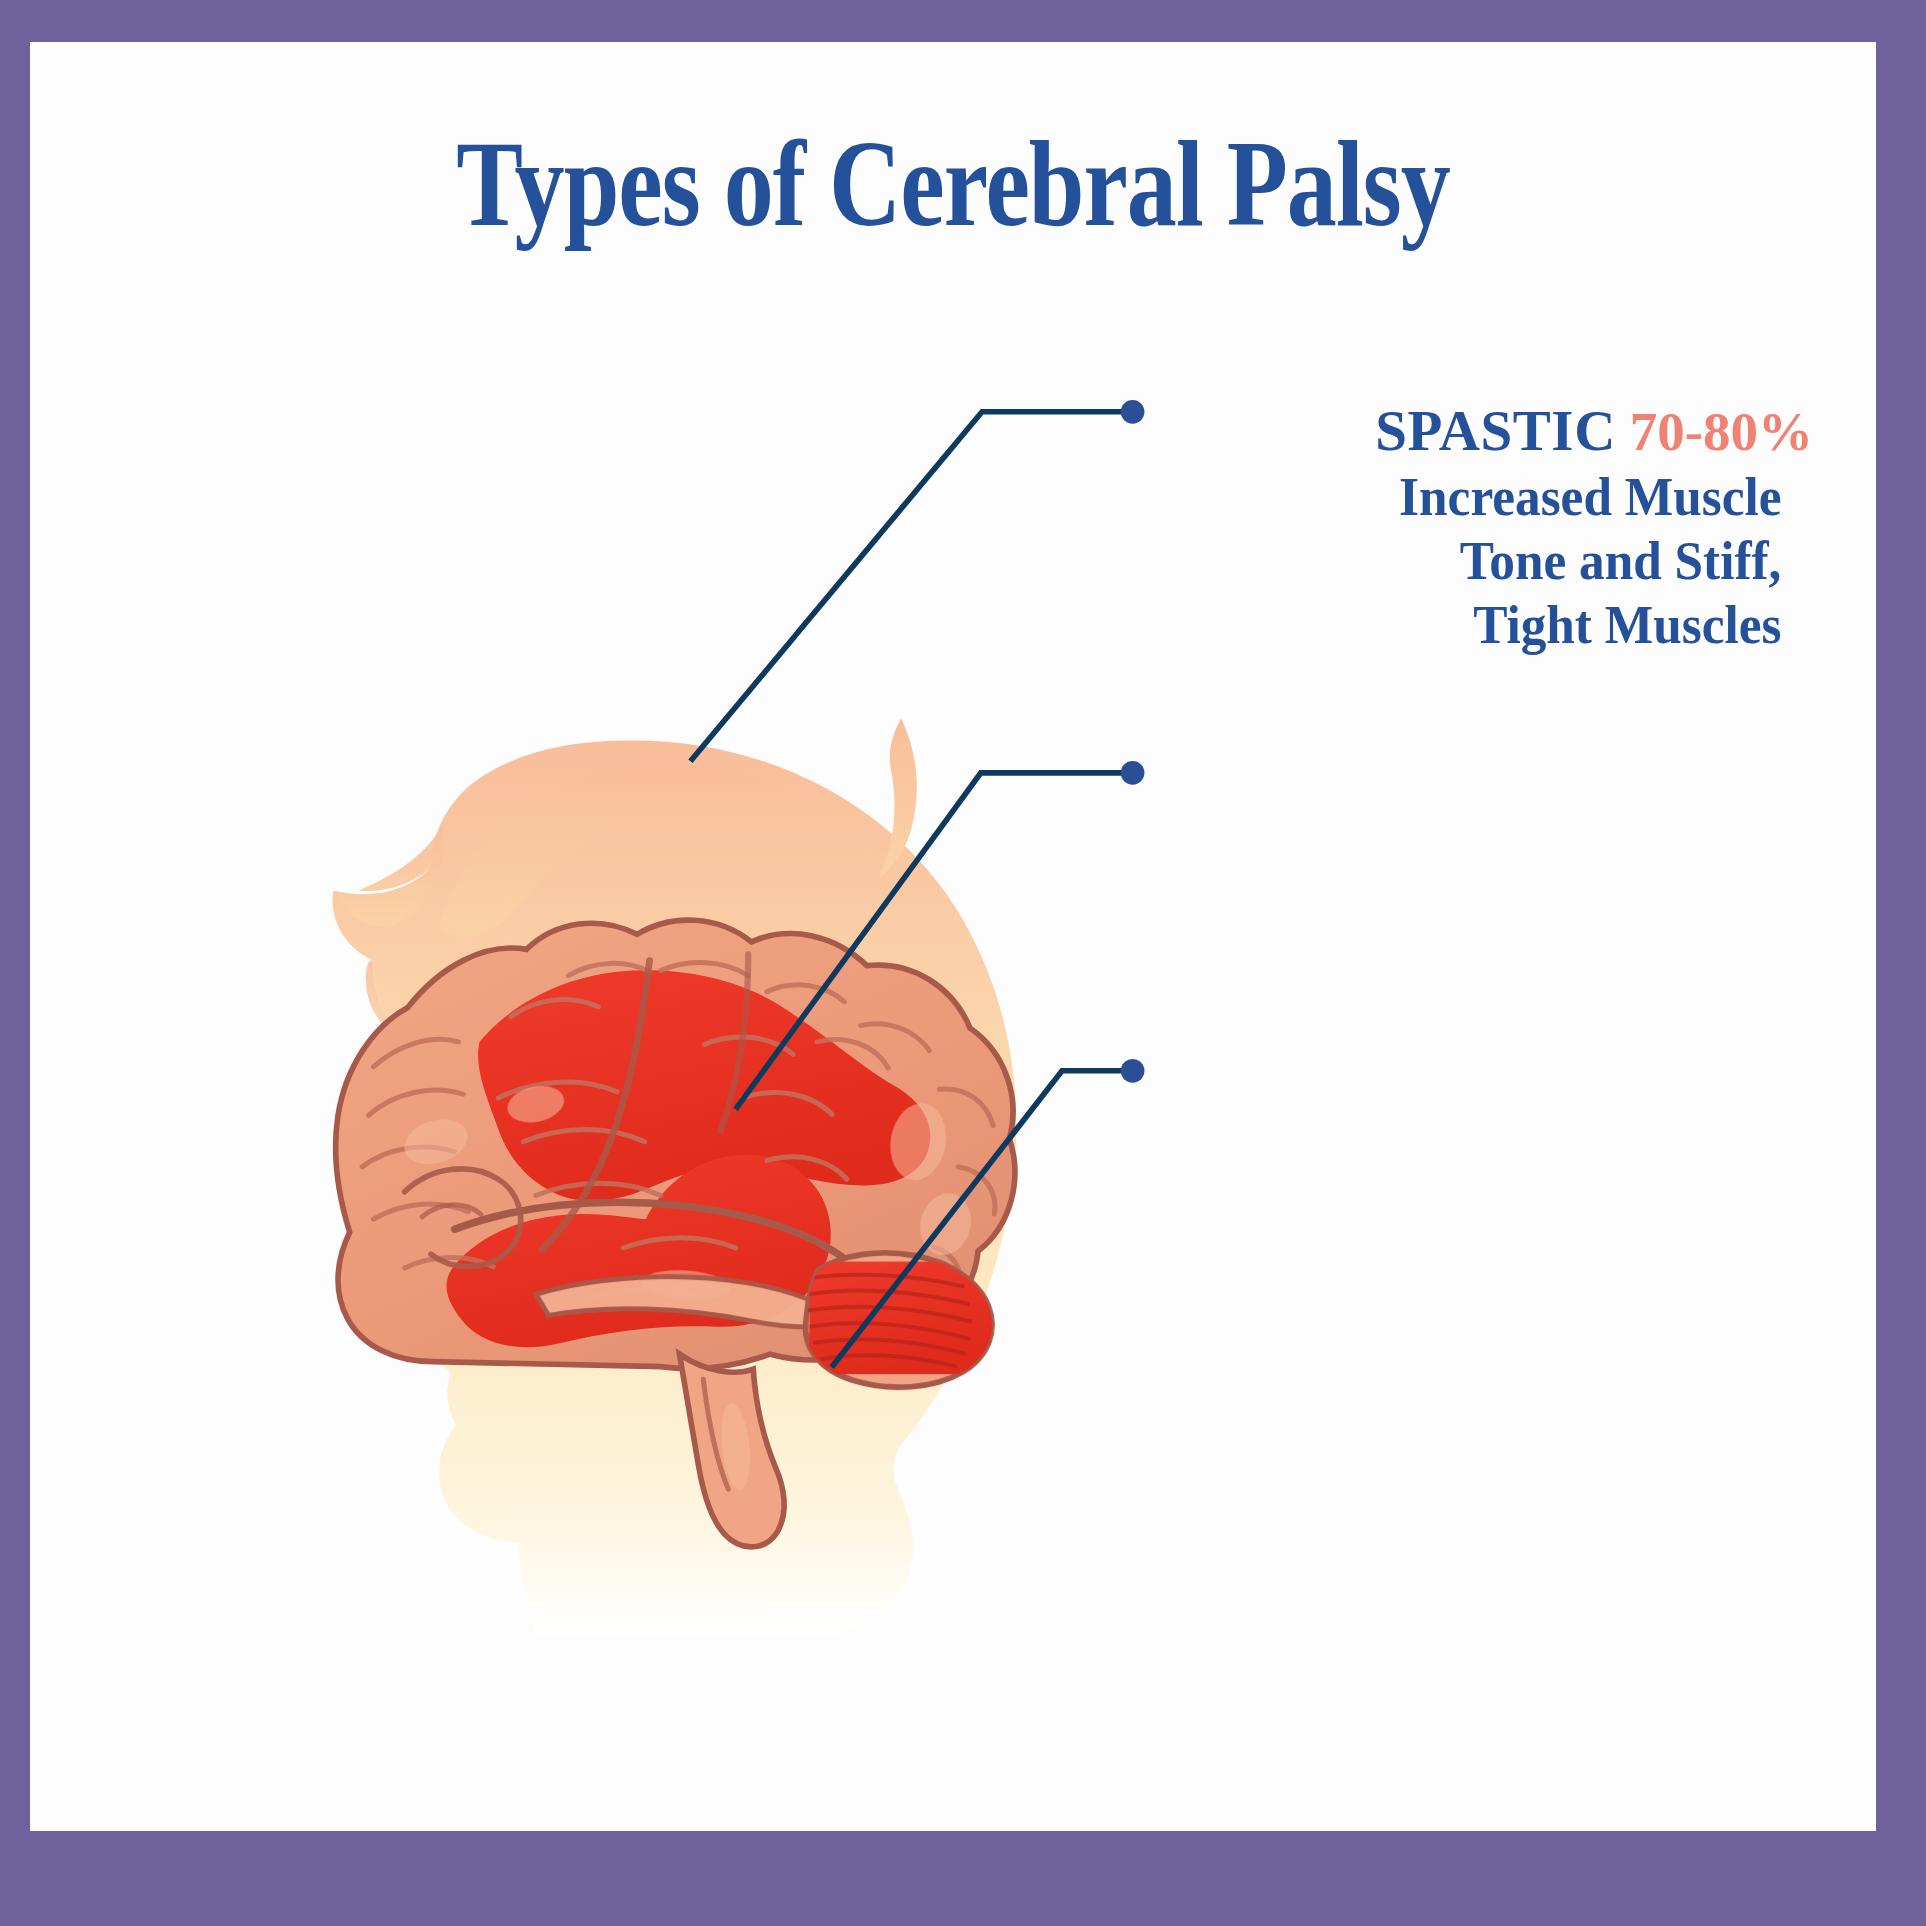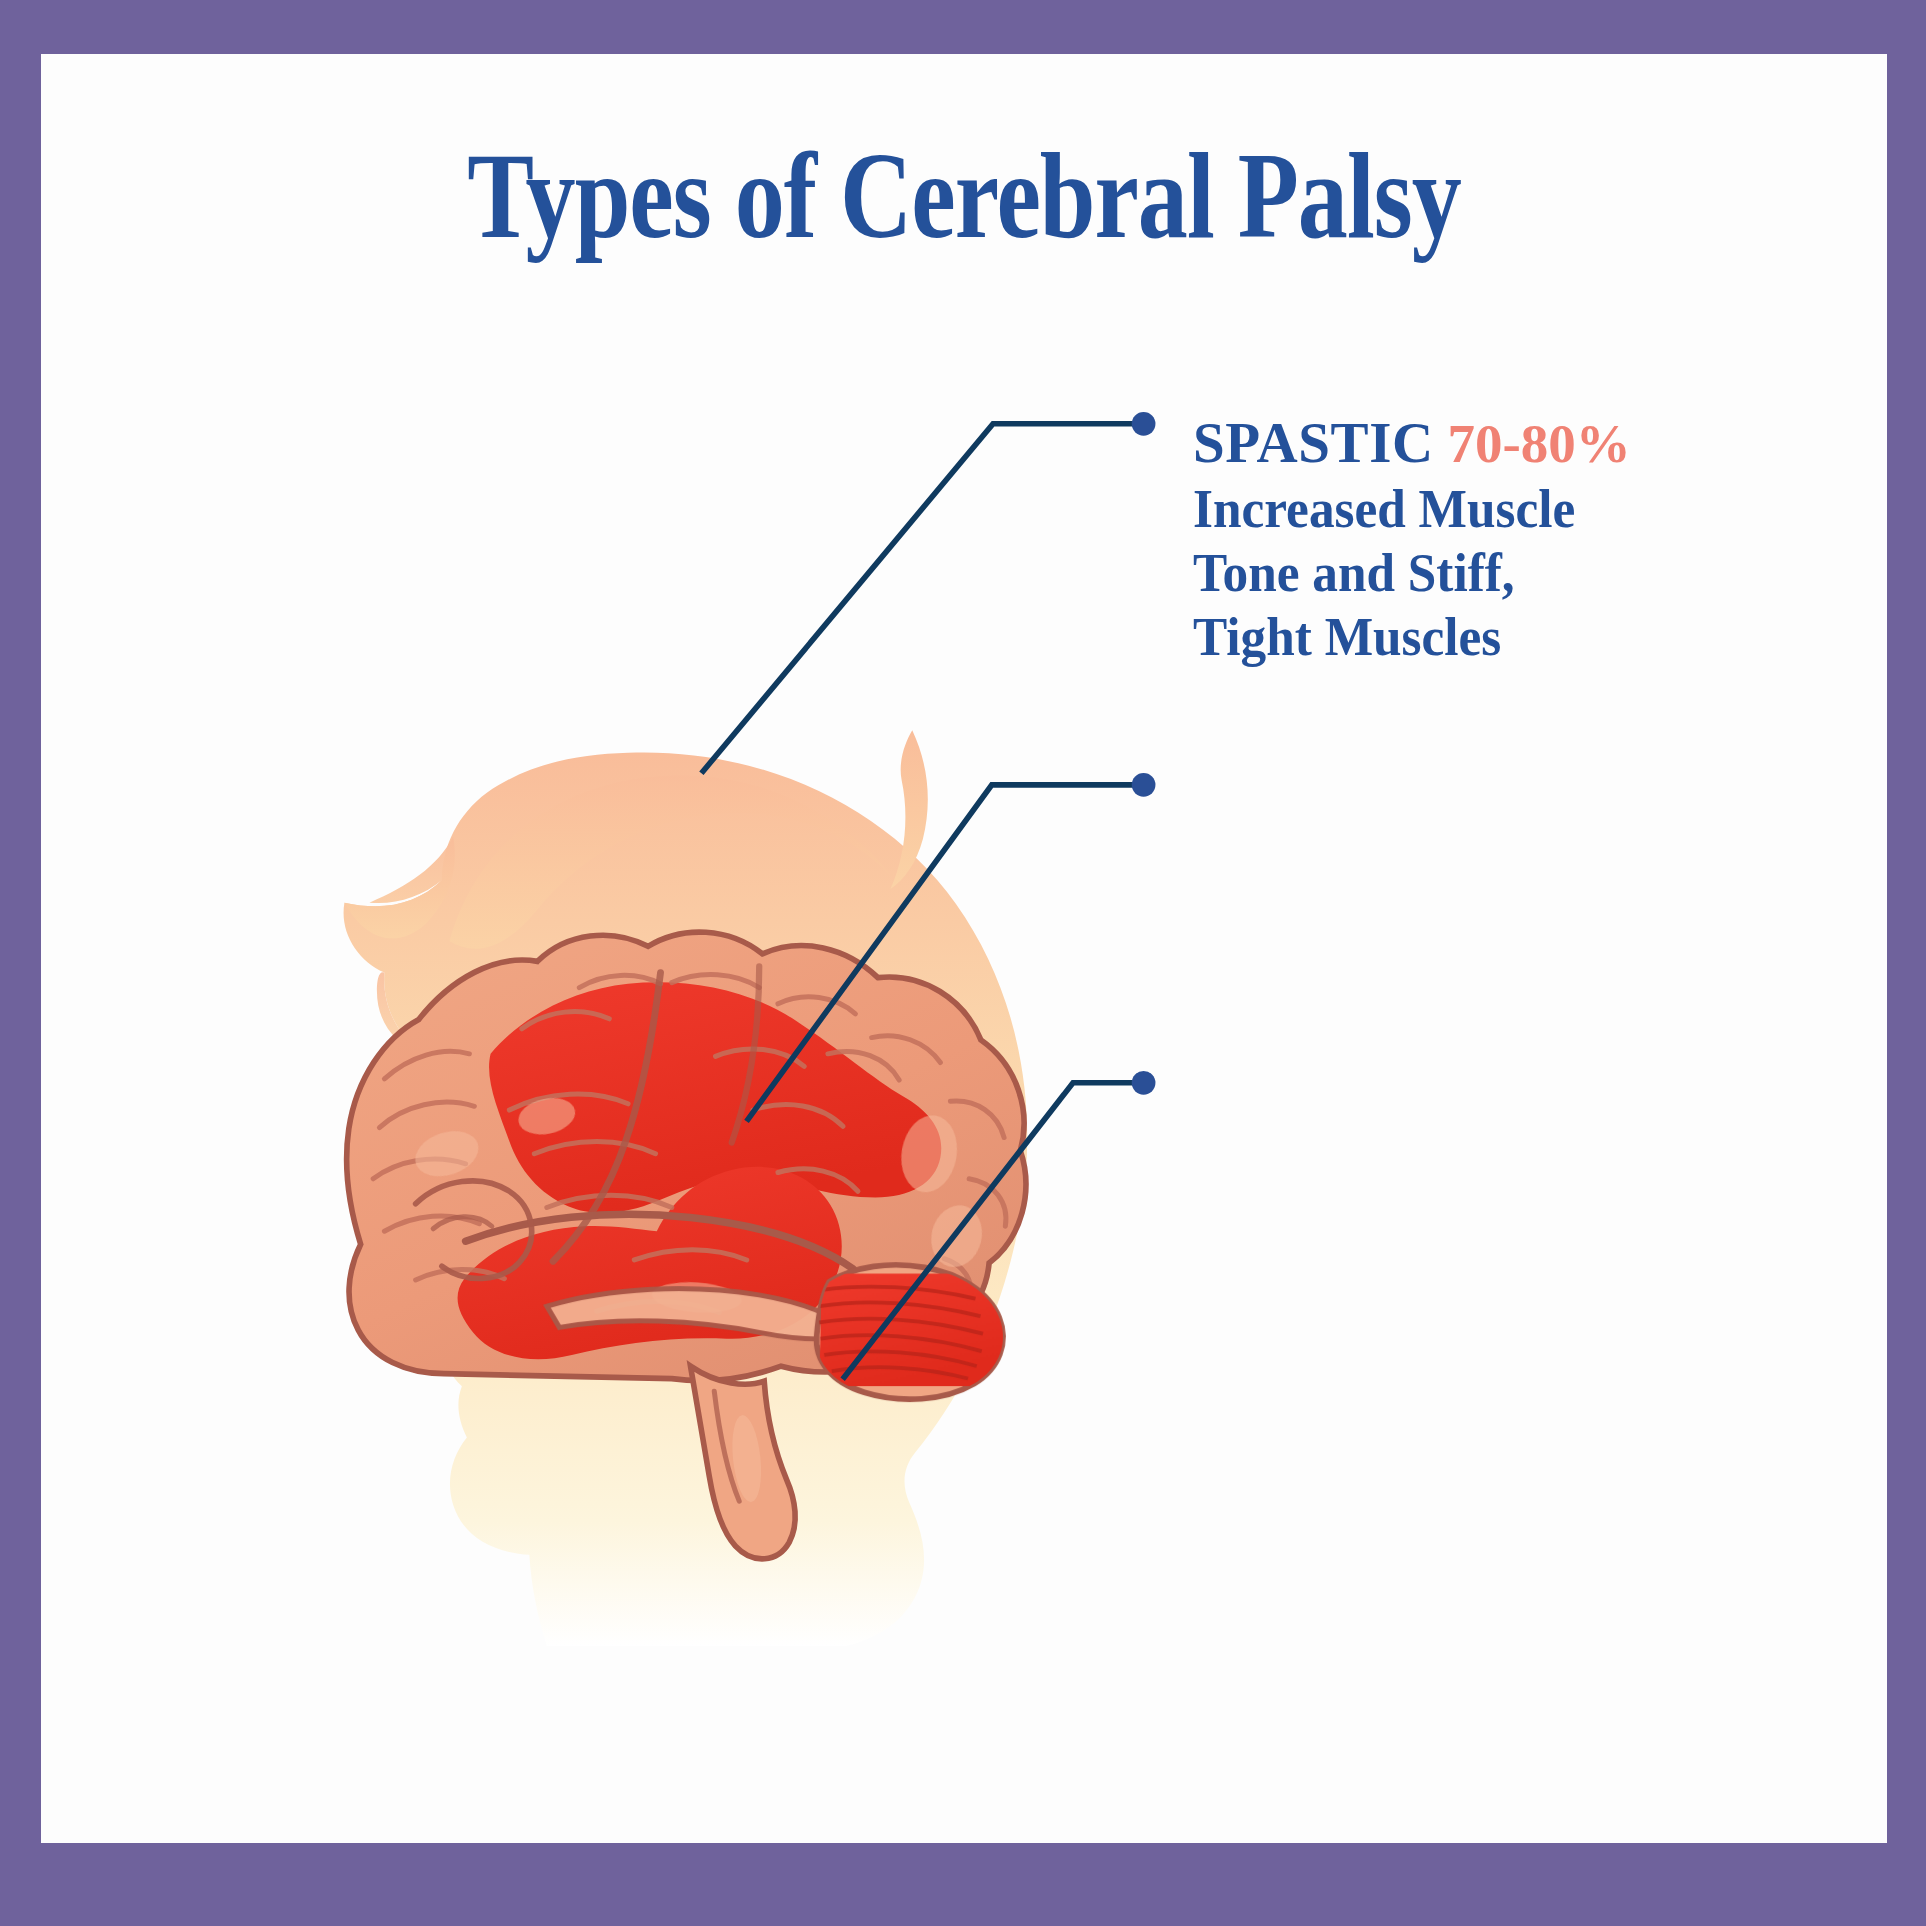--- a/index.html
+++ b/index.html
@@ -4,24 +4,23 @@
 <style>
   html,body{margin:0;padding:0;}
   body{
     width:1926px;height:1926px;
     background:#6f629c;
     font-family:"Liberation Serif", serif;
     overflow:hidden;
   }
   #frame{
     position:absolute;
-    left:41px; top:42px;
+    left:30px; top:42px;
     width:1846px; height:1789px;
     background:#fdfdfd;
-    margin-top:12px;
   }
   
   #title{
     position:absolute;
     left:0; top:81px;
     width:1846px;
     text-align:center;
     font-family:"Liberation Serif", serif;
     font-weight:bold;
     font-size:122px;
@@ -76,21 +75,21 @@
     font-weight:bold;
     font-size:54px;
     line-height:1.18;
     color:#24519a;
     margin-top:5px;
     transform:scaleX(0.95);
     transform-origin:left top;
   }
   .desc-line{white-space:nowrap;}
 
-  #b0{top:359px;}
+  #b0{top:359px;text-align:right;}
   #b1{top:723px;}
   #b2{top:1022px;}
   #b3{top:1380px;}
 </style>
 </head>
 <body>
 
 <div id="frame">
 
   <div id="title">Types of Cerebral Palsy</div>

